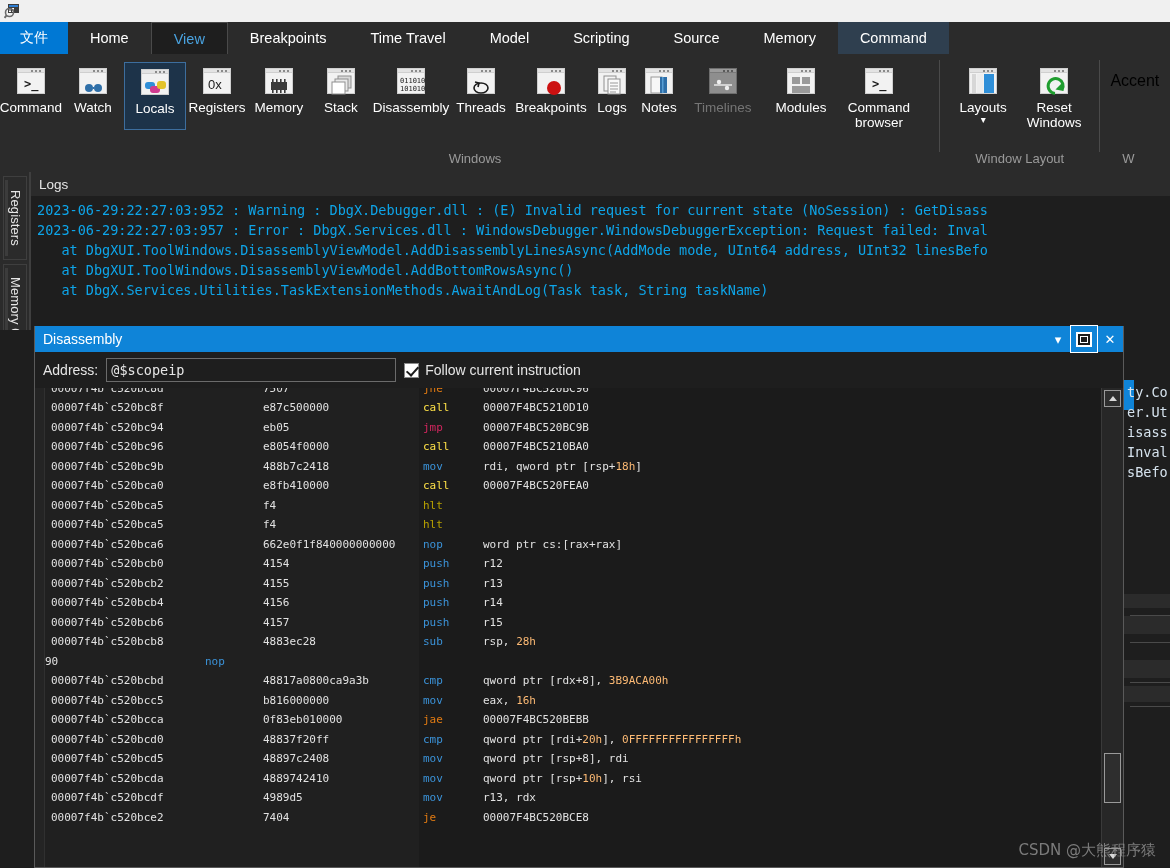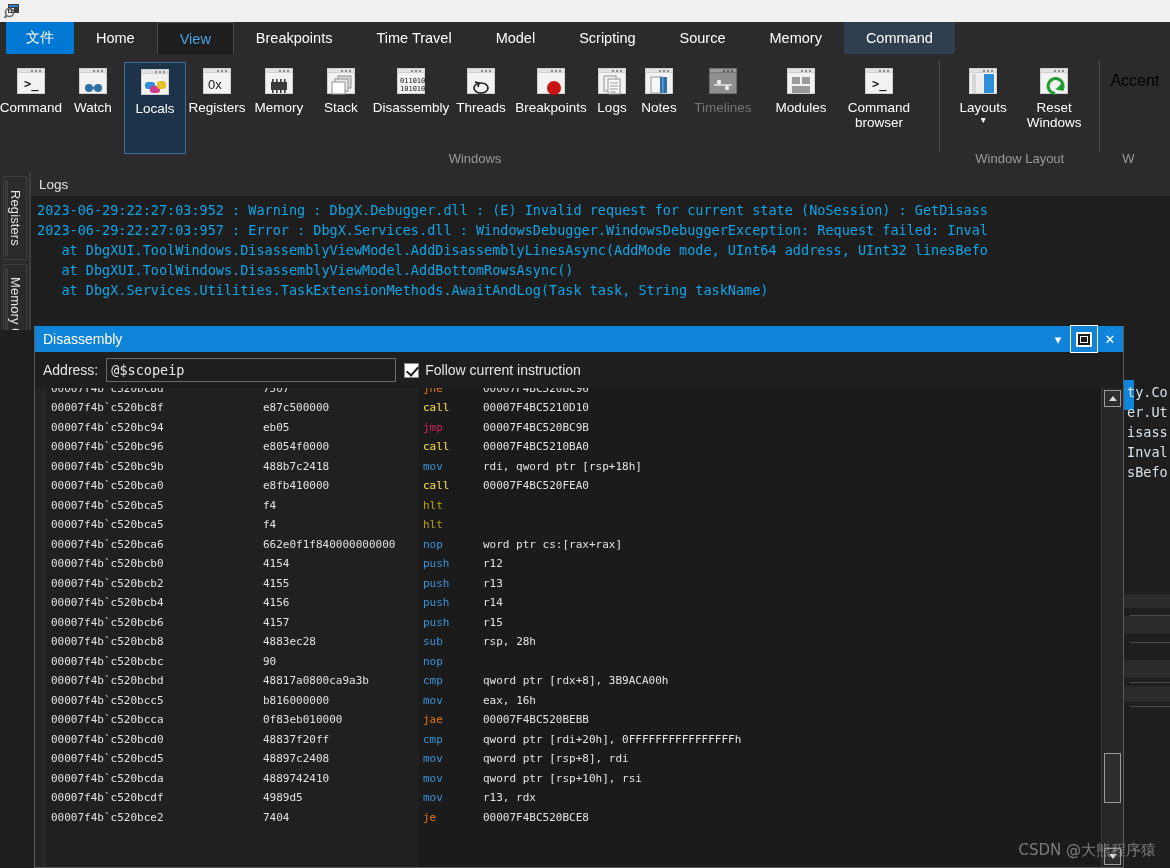--- a/index.html
+++ b/index.html
@@ -24,21 +24,21 @@
     width: 16px; height: 16px; margin-right: 6px; position: relative; flex: 0 0 16px;
   }
   .titlebar .title-text {
     font-size: 12.5px; color: #2b2b2b; white-space: nowrap;
     font-family: "Liberation Sans", sans-serif;
   }
 
   
   .tabstrip {
     position: absolute; left: 0; top: 22px; width: 1170px; height: 32px;
-    background: #2b2b2b; display: flex; align-items: stretch; padding-left: 6px;
+    background: #2b2b2b; display: flex; align-items: stretch;
   }
   .tab {
     display: flex; align-items: center; justify-content: center;
     color: #ffffff; font-size: 14.5px; padding: 0 22px; white-space: nowrap;
     position: relative;
   }
   .tab.file { background: #0078d4; color: #ffffff; padding: 0 20px;
               font-family: "DejaVu Sans", sans-serif; font-size: 14px; }
   .tab.active {
     background: #1e1e1e; color: #4aa3e0;
@@ -60,21 +60,21 @@
     text-align: center; color: #9a9a9a; font-size: 13px;
   }
   .rgroup-sep {
     width: 1px; background: #4a4a4a; height: 92px; margin-top: 6px; align-self: flex-start;
   }
   .ritem {
     width: 62px; display: flex; flex-direction: column; align-items: center;
     padding: 4px 2px 0 2px; cursor: default;
   }
   .ritem.wide { width: 78px; }
-  .ritem.sel { background: #1d3349; border: 1px solid #3d6e9e; height: 92px; }
+  .ritem.sel { background: #1d3349; border: 1px solid #3d6e9e; height: 68px; }
   .ritem .glyph {
     width: 34px; height: 30px; margin-bottom: 4px; position: relative;
   }
   .ritem .rlabel {
     font-size: 13.5px; color: #ffffff; text-align: center; line-height: 15px;
   }
   .ritem.disabled .rlabel { color: #757575; }
 
   
   .plate {
@@ -211,21 +211,21 @@
   .drow { display: flex; white-space: pre; height: 19.5px; }
   .c-addr { color: #e2e2e2; width: 218px; flex: 0 0 218px; padding-left: 6px; }
   .c-bytes { color: #e2e2e2; width: 160px; flex: 0 0 160px; }
   .c-mn { width: 60px; flex: 0 0 60px; }
   .c-ops { color: #e2e2e2; flex: 1; }
   .mn-call { color: #fde047; }
   .mn-jmp  { color: #d1265e; }
   .mn-jcc  { color: #e07a12; }
   .mn-hlt  { color: #b9a200; }
   .mn-mov  { color: #3b93d9; }
-  .num { color: #e5e5e5; }
+  .num { color: #fdba74; }
 
   .dscroll {
     position: absolute; right: 0; top: 0; width: 22px; bottom: 0;
     background: #272727; border-left: 1px solid #3a3a3a;
   }
   .dscroll .sbtn {
     position: absolute; left: 2px; width: 17px; height: 17px;
     border: 1px solid #9a9a9a; background: #2e2e2e;
     display: flex; align-items: center; justify-content: center;
   }
@@ -671,21 +671,21 @@
             <div class="drow"><span class="c-addr">00007f4b`c520bc9b</span><span class="c-bytes">488b7c2418</span><span class="c-mn mn-mov">mov</span><span class="c-ops">rdi, qword ptr [rsp+<span class="num">18h</span>]</span></div>
             <div class="drow"><span class="c-addr">00007f4b`c520bca0</span><span class="c-bytes">e8fb410000</span><span class="c-mn mn-call">call</span><span class="c-ops">00007F4BC520FEA0</span></div>
             <div class="drow"><span class="c-addr">00007f4b`c520bca5</span><span class="c-bytes">f4</span><span class="c-mn mn-hlt">hlt</span><span class="c-ops"></span></div>
             <div class="drow"><span class="c-addr">00007f4b`c520bca5</span><span class="c-bytes">f4</span><span class="c-mn mn-hlt">hlt</span><span class="c-ops"></span></div>
             <div class="drow"><span class="c-addr">00007f4b`c520bca6</span><span class="c-bytes">662e0f1f840000000000</span><span class="c-mn mn-mov">nop</span><span class="c-ops">word ptr cs:[rax+rax]</span></div>
             <div class="drow"><span class="c-addr">00007f4b`c520bcb0</span><span class="c-bytes">4154</span><span class="c-mn mn-mov">push</span><span class="c-ops">r12</span></div>
             <div class="drow"><span class="c-addr">00007f4b`c520bcb2</span><span class="c-bytes">4155</span><span class="c-mn mn-mov">push</span><span class="c-ops">r13</span></div>
             <div class="drow"><span class="c-addr">00007f4b`c520bcb4</span><span class="c-bytes">4156</span><span class="c-mn mn-mov">push</span><span class="c-ops">r14</span></div>
             <div class="drow"><span class="c-addr">00007f4b`c520bcb6</span><span class="c-bytes">4157</span><span class="c-mn mn-mov">push</span><span class="c-ops">r15</span></div>
             <div class="drow"><span class="c-addr">00007f4b`c520bcb8</span><span class="c-bytes">4883ec28</span><span class="c-mn mn-mov">sub</span><span class="c-ops">rsp, <span class="num">28h</span></span></div>
-            <div class="drow"><span class="c-addr">00007f4b`c520bcbc</span><span class="c-bytes">90</span><span class="c-mn mn-mov">nop</span><span class="c-ops"></span></div>
+            <div class="drow"><span class="c-bytes">90</span><span class="c-mn mn-mov">nop</span><span class="c-ops"></span></div>
             <div class="drow"><span class="c-addr">00007f4b`c520bcbd</span><span class="c-bytes">48817a0800ca9a3b</span><span class="c-mn mn-mov">cmp</span><span class="c-ops">qword ptr [rdx+8], <span class="num">3B9ACA00h</span></span></div>
             <div class="drow"><span class="c-addr">00007f4b`c520bcc5</span><span class="c-bytes">b816000000</span><span class="c-mn mn-mov">mov</span><span class="c-ops">eax, <span class="num">16h</span></span></div>
             <div class="drow"><span class="c-addr">00007f4b`c520bcca</span><span class="c-bytes">0f83eb010000</span><span class="c-mn mn-jcc">jae</span><span class="c-ops">00007F4BC520BEBB</span></div>
             <div class="drow"><span class="c-addr">00007f4b`c520bcd0</span><span class="c-bytes">48837f20ff</span><span class="c-mn mn-mov">cmp</span><span class="c-ops">qword ptr [rdi+<span class="num">20h</span>], <span class="num">0FFFFFFFFFFFFFFFFh</span></span></div>
             <div class="drow"><span class="c-addr">00007f4b`c520bcd5</span><span class="c-bytes">48897c2408</span><span class="c-mn mn-mov">mov</span><span class="c-ops">qword ptr [rsp+8], rdi</span></div>
             <div class="drow"><span class="c-addr">00007f4b`c520bcda</span><span class="c-bytes">4889742410</span><span class="c-mn mn-mov">mov</span><span class="c-ops">qword ptr [rsp+<span class="num">10h</span>], rsi</span></div>
             <div class="drow"><span class="c-addr">00007f4b`c520bcdf</span><span class="c-bytes">4989d5</span><span class="c-mn mn-mov">mov</span><span class="c-ops">r13, rdx</span></div>
             <div class="drow"><span class="c-addr">00007f4b`c520bce2</span><span class="c-bytes">7404</span><span class="c-mn mn-jcc">je</span><span class="c-ops">00007F4BC520BCE8</span></div>
           </div>
 

